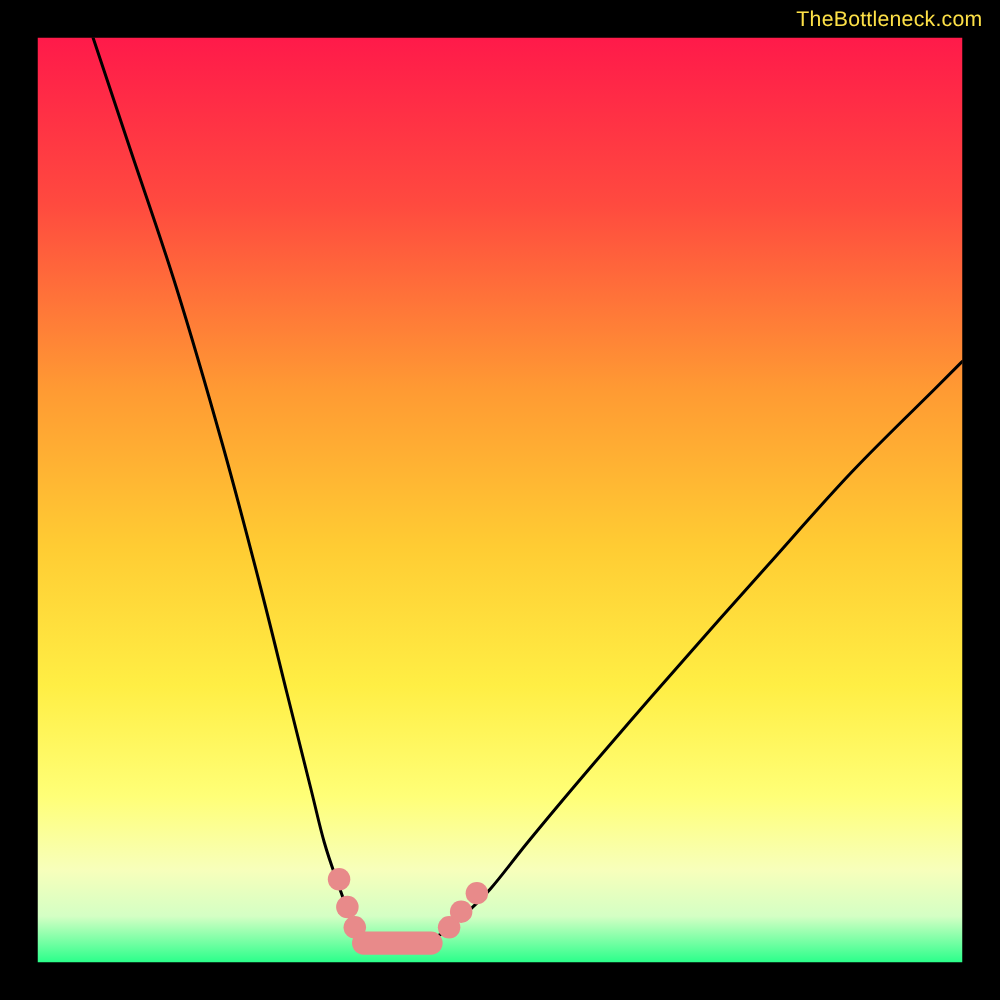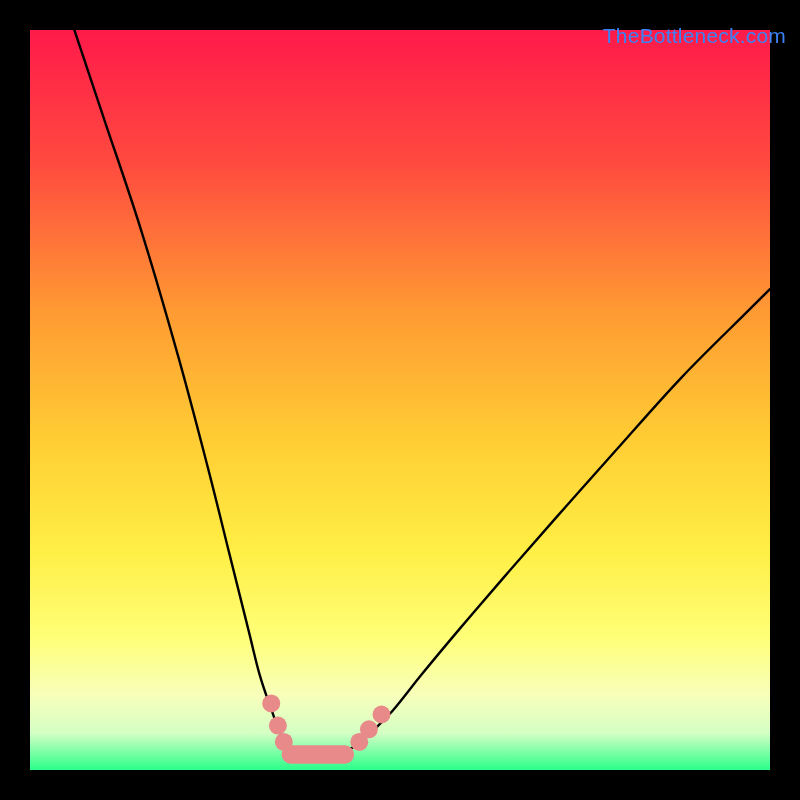--- a/index.html
+++ b/index.html
@@ -7,24 +7,24 @@
     padding: 0;
     width: 800px;
     height: 800px;
     background: #000;
     position: relative;
     overflow: hidden;
     font-family: Arial, sans-serif;
   }
   .watermark {
     position: absolute;
-    top: 24px;
+    top: 6px;
     right: 14px;
-    color: #3b82f6;
-    font-size: 21px;
+    color: #fde047;
+    font-size: 17px;
     font-weight: 500;
     z-index: 10;
     letter-spacing: 0.2px;
   }
   .plot-area {
     position: absolute;
     left: 30px;
     top: 30px;
     width: 740px;
     height: 740px;

